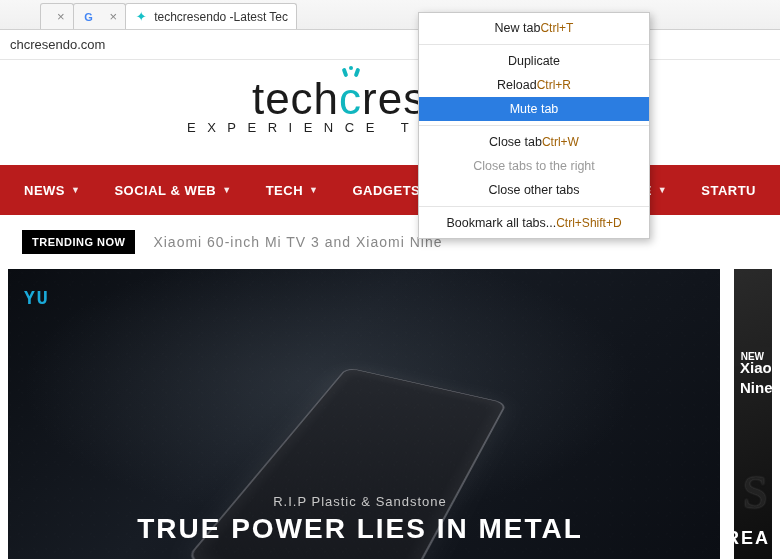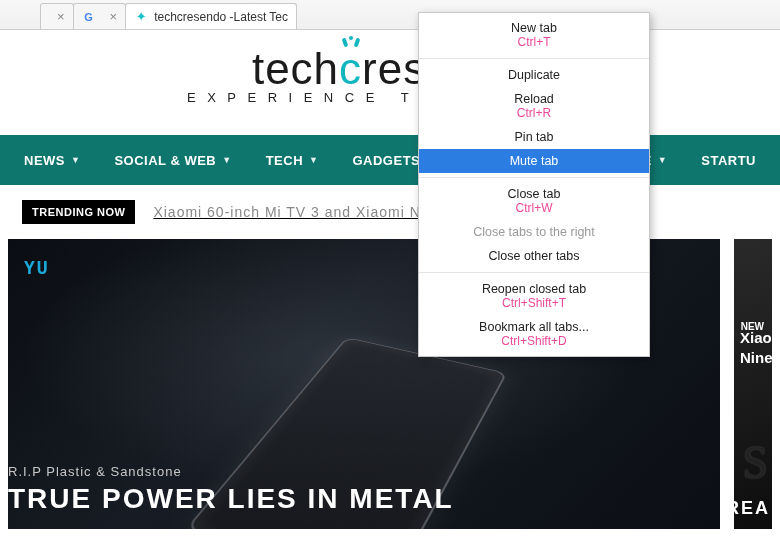--- a/index.html
+++ b/index.html
@@ -24,27 +24,27 @@
   .logo-main .accent { color: #11b6bf; position: relative; display: inline-block; }
   .logo-main .accent::before, .logo-main .accent::after {
     content: ""; position: absolute; width: 4px; height: 9px; background: #11b6bf; border-radius: 3px; top: -6px;
   }
   .logo-main .accent::before { left: 4px; transform: rotate(-20deg); }
   .logo-main .accent::after { right: 3px; transform: rotate(20deg); }
   .logo-main .accent .dot { position: absolute; width:4px; height:4px; background:#11b6bf; border-radius:50%; top:-8px; left:50%; transform:translateX(-50%); }
   .logo-sub { font-size: 13px; letter-spacing: 11.5px; color: #222; margin-top: -4px; }
 
   
-  .nav { background: #0f766e; height: 50px; display: flex; align-items: center; color: #fff; margin-top: 30px; padding: 0 24px; gap: 34px; font-size: 13px; font-weight: 700; letter-spacing: .5px; white-space: nowrap; overflow: hidden; }
+  .nav { background: #b91c1c; height: 50px; display: flex; align-items: center; color: #fff; margin-top: 30px; padding: 0 24px; gap: 34px; font-size: 13px; font-weight: 700; letter-spacing: .5px; white-space: nowrap; overflow: hidden; }
   .nav-item { display: flex; align-items: center; gap: 6px; cursor: pointer; }
   .nav-item .chev { font-size: 9px; opacity: .9; }
   .nav-spacer { flex: 1; }
 
   
-  .trending { height: 54px; display: flex; align-items: center; padding: 0 22px; gap: 18px; text-decoration: underline; }
+  .trending { height: 54px; display: flex; align-items: center; padding: 0 22px; gap: 18px; }
   .trending-badge { background: #000; color: #fff; font-size: 11px; font-weight: 700; padding: 6px 10px; letter-spacing: .5px; }
   .trending-text { font-size: 14px; color: #888; letter-spacing: 1px; filter: blur(.5px); }
 
   
   .hero-row { display: flex; gap: 14px; padding: 0 8px; }
   .hero-main {
     flex: 0 0 712px; height: 290px;
     background:
       radial-gradient(ellipse at 45% 40%, rgba(80,90,100,.35), rgba(0,0,0,0) 55%),
       linear-gradient(135deg, #0a0d12 0%, #171c24 40%, #0b0e14 100%);
@@ -60,63 +60,66 @@
   }
   .yu-logo { position: absolute; left: 16px; top: 18px; font-size: 18px; font-weight: 700; letter-spacing: 2px; color: #1aa9d8; font-family: Consolas, monospace; }
   .phone {
     position:absolute; left:50%; top:9%; width:195px; height:355px;
     transform: translateX(-50%) perspective(900px) rotateX(52deg) rotateZ(23deg);
     background: linear-gradient(160deg, #25282e, #14161b);
     border-radius: 14px;
     border: 2px solid rgba(230,235,245,.28);
     box-shadow: 0 0 30px rgba(255,255,255,.06), inset 0 0 22px rgba(255,255,255,.07);
   }
-  .hero-text { position: absolute; bottom: 14px; left: 0; right: 8px; z-index: 2; }
+  .hero-text { position: absolute; bottom: 14px; left: 0; right: 8px; text-align: center; z-index: 2; }
   .hero-kicker { font-size: 13px; color: #c7c7c7; letter-spacing: 1px; margin-bottom: 4px; font-family: "Segoe UI", sans-serif; }
   .hero-title { font-size: 28px; font-weight: 800; letter-spacing: 2px; }
 
   .hero-side {
     flex: 1; min-width: 0; height: 290px;
     background: linear-gradient(160deg, #2a2a2a, #0d0d0d);
     position: relative; color: #fff; overflow: hidden;
   }
   .side-badge { position: absolute; right: 0; top: 78px; background: #222; color: #fff; font-size: 10px; font-weight: 700; padding: 4px 8px; }
   .side-title { position: absolute; top: 89px; left: 6px; right: 0; font-size: 15px; font-weight: 700; line-height: 1.3; }
   .side-crea { position: absolute; right: 2px; bottom: 10px; font-size: 18px; font-weight: 800; letter-spacing: 2px; }
   .side-squiggle { position:absolute; right:4px; bottom:40px; font-family: "Brush Script MT", cursive; font-size:46px; color:#222; text-shadow:0 0 2px #555; }
 
   
   .context-menu {
     position: absolute; left: 418px; top: 12px; width: 232px;
     background: #fff; border: 1px solid #c9c9c9;
     box-shadow: 2px 3px 8px rgba(0,0,0,.25);
     font-size: 12.5px; color: #222; z-index: 50; padding: 3px 0;
   }
-  .cm-item { display: flex; justify-content: flex-end; align-items: center; padding: 5px 16px; cursor: default; flex-direction: column; }
+  .cm-item { display: flex; justify-content: center; align-items: center; padding: 5px 16px; cursor: default; }
   .cm-item.hover { background: #2b7de1; color: #fff; }
   .cm-item.disabled { color: #9a9a9a; }
-  .cm-short { color: #ec4899; font-size: 12px; }
+  .cm-short { color: #a16207; font-size: 12px; }
   .cm-sep { height: 1px; background: #e4e4e4; margin: 4px 0; }
 </style>
 </head>
 <body>
 
 <div class="chrome">
   <div class="tabs-bar">
     <div class="tab">
       <span class="close">×</span>
     </div>
     <div class="tab">
       <span class="favicon google">G</span>
       <span class="close">×</span>
     </div>
     <div class="tab active">
       <span class="favicon tc">✦</span>
       <span>techcresendo -Latest Tec</span>
     </div>
+  </div>
+  <div class="addr-bar">
+    <div class="addr">chcresendo.com</div>
   </div>
 </div>
 
 <div class="page">
   <div class="logo-wrap">
     <div class="logo-main">
       <span>tech</span><span class="accent"><span class="dot"></span><span>c</span></span><span>resendo</span>
     </div>
     <div class="logo-sub">EXPERIENCE TECH VIBES</div>
   </div>
@@ -179,39 +182,32 @@
       <span class="cm-short">Ctrl+T</span>
     </div>
     <div class="cm-sep"></div>
     <div class="cm-item">
       <span>Duplicate</span>
     </div>
     <div class="cm-item">
       <span>Reload</span>
       <span class="cm-short">Ctrl+R</span>
     </div>
-    <div class="cm-item">
-      <span>Pin tab</span>
-    </div>
     <div class="cm-item hover">
       <span>Mute tab</span>
     </div>
     <div class="cm-sep"></div>
     <div class="cm-item">
       <span>Close tab</span>
       <span class="cm-short">Ctrl+W</span>
     </div>
     <div class="cm-item disabled">
       <span>Close tabs to the right</span>
     </div>
     <div class="cm-item">
       <span>Close other tabs</span>
     </div>
     <div class="cm-sep"></div>
     <div class="cm-item">
-      <span>Reopen closed tab</span>
-      <span class="cm-short">Ctrl+Shift+T</span>
-    </div>
-    <div class="cm-item">
       <span>Bookmark all tabs...</span>
       <span class="cm-short">Ctrl+Shift+D</span>
     </div>
   </div>
 
 </body></html>

